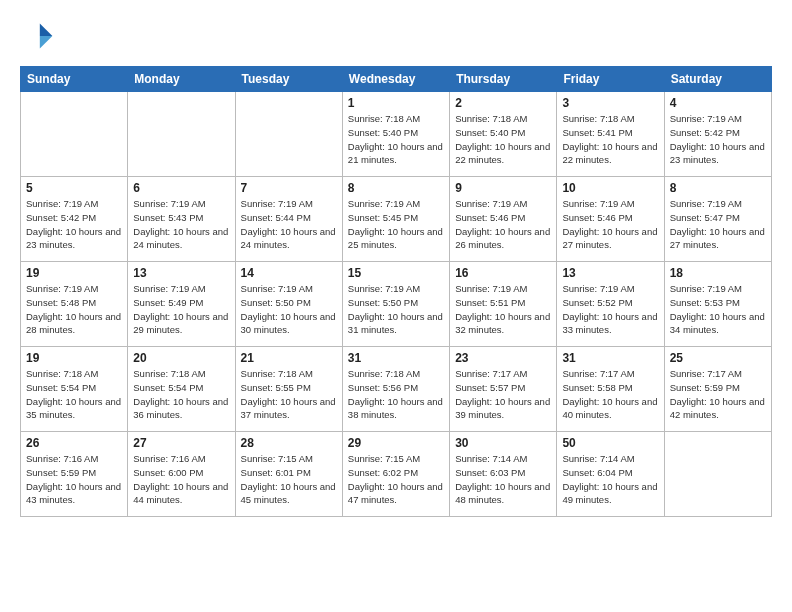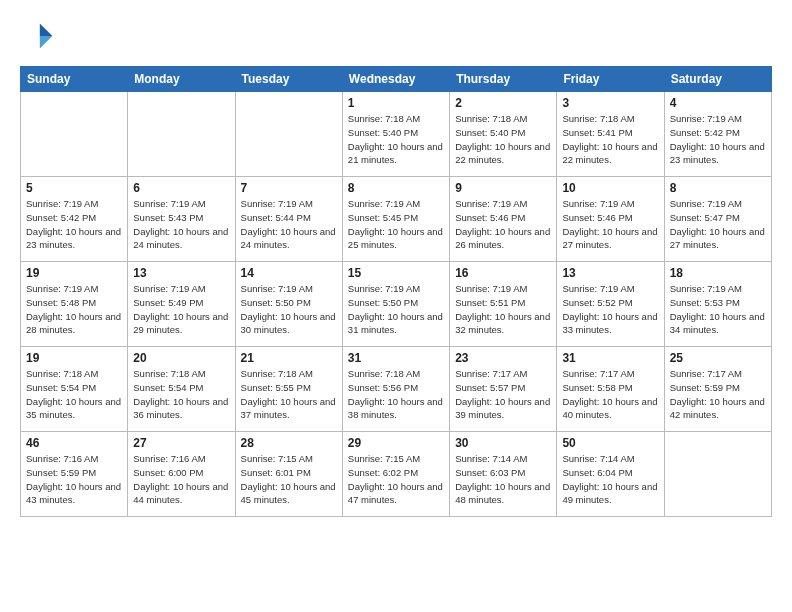--- a/index.html
+++ b/index.html
@@ -289,21 +289,21 @@
           </td>
           <td>
             <span class="day-num">25</span>
             <div class="day-info" style="white-space: pre-line;">Sunrise: 7:17 AM
 Sunset: 5:59 PM
 Daylight: 10 hours and 42 minutes.</div>
           </td>
         </tr>
         <tr class="week-row">
           <td>
-            <span class="day-num">46</span>
+            <span class="day-num">26</span>
             <div class="day-info" style="white-space: pre-line;">Sunrise: 7:16 AM
 Sunset: 5:59 PM
 Daylight: 10 hours and 43 minutes.</div>
           </td>
           <td>
             <span class="day-num">27</span>
             <div class="day-info" style="white-space: pre-line;">Sunrise: 7:16 AM
 Sunset: 6:00 PM
 Daylight: 10 hours and 44 minutes.</div>
           </td>

